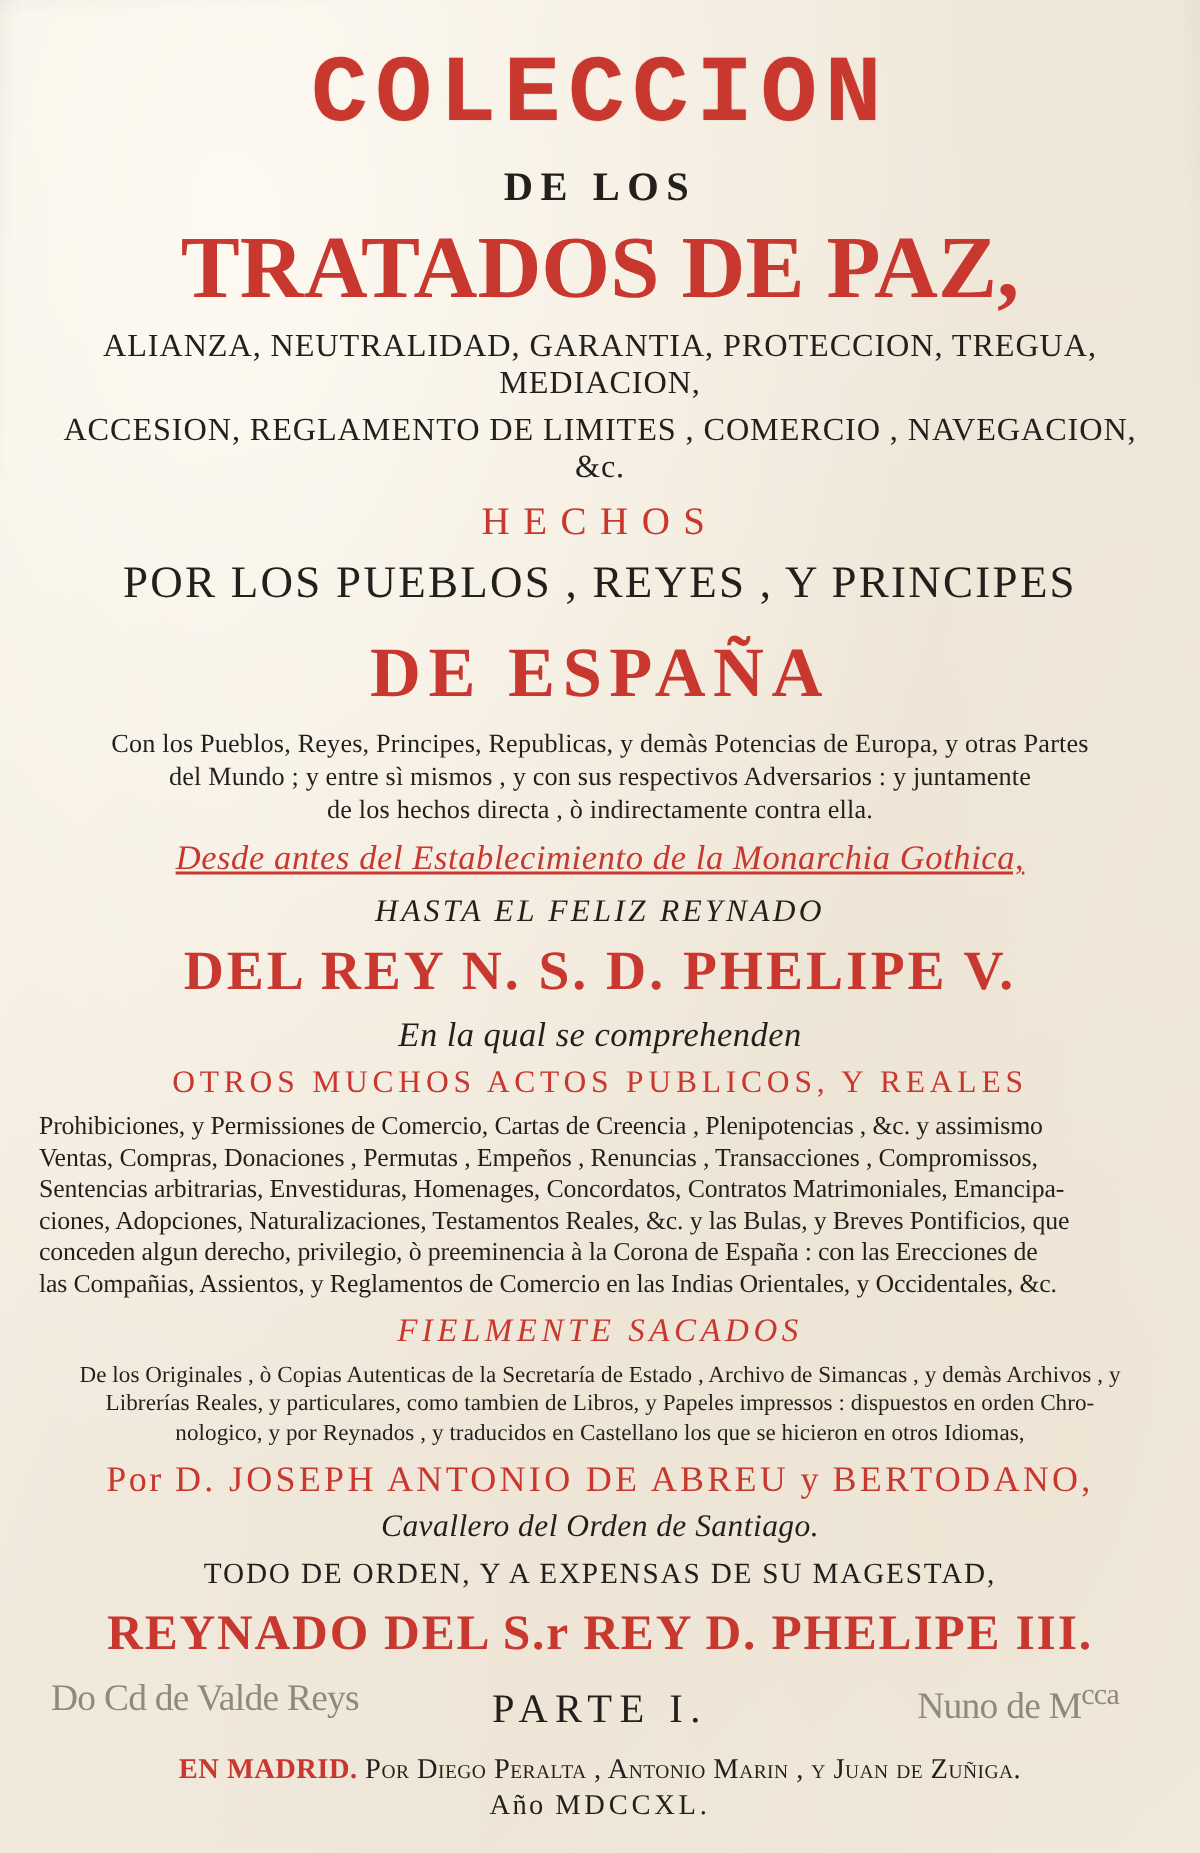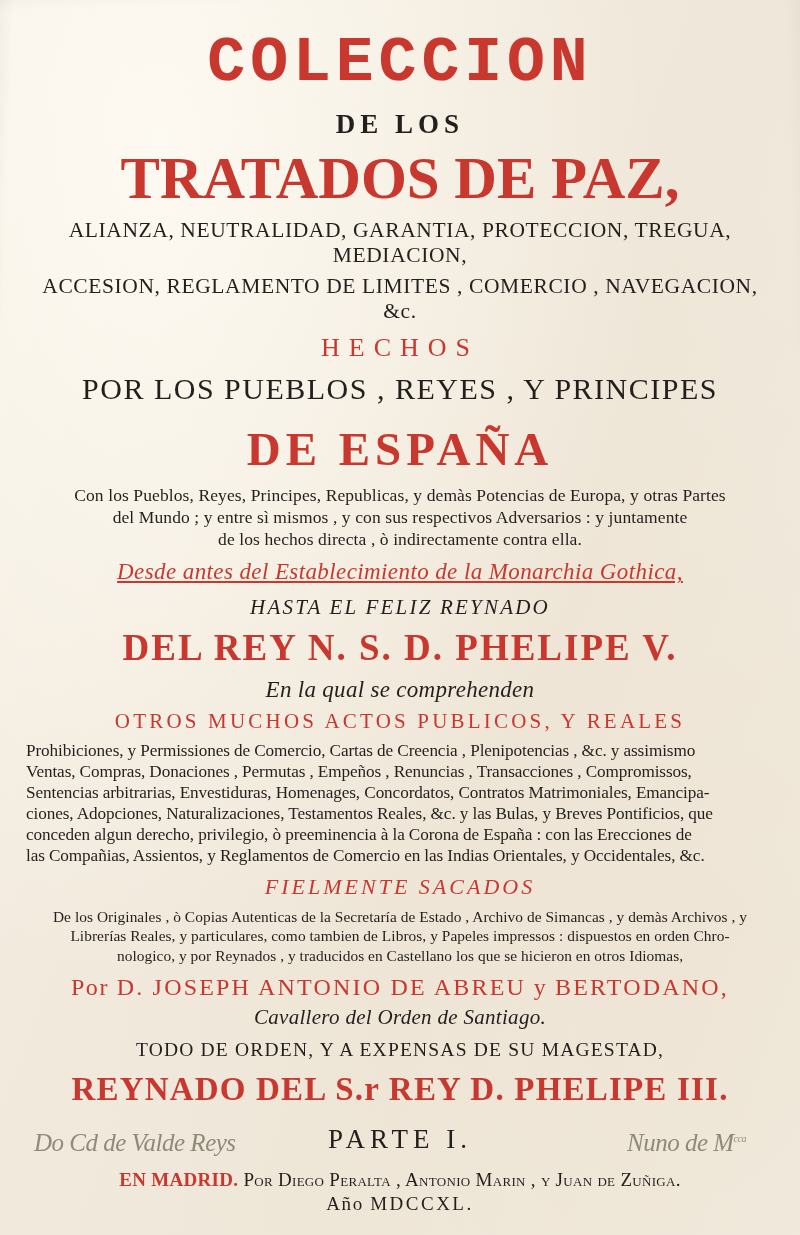--- a/index.html
+++ b/index.html
@@ -178,32 +178,31 @@
     margin-top: 11px;
     height: 40px;
   }
   .l-parte {
     font-size: 27px;
     letter-spacing: 5px;
     line-height: 40px;
   }
   .ms-left, .ms-right {
     position: absolute;
-    top: 10px;
-    font-style: italic;
+    top: 0;
     font-size: 25px;
     color: #7e7a6a;
     opacity: 0.85;
     font-family: "Liberation Serif", serif;
     letter-spacing: -0.5px;
     white-space: nowrap;
   }
   .ms-left { left: 8px; }
   .ms-right { right: 28px; }
-  .ms-right .sup { font-size: 10px; vertical-align: super; }
+  .ms-right .sup { font-size: 20px; vertical-align: super; }
   .imprint {
     font-size: 19px;
     margin-top: 10px;
     letter-spacing: 0.3px;
   }
   .imprint .city { font-weight: 700; }
   .imprint .rest { color: #231f1c; }
   .l-ano {
     font-size: 19px;
     letter-spacing: 1.6px;

